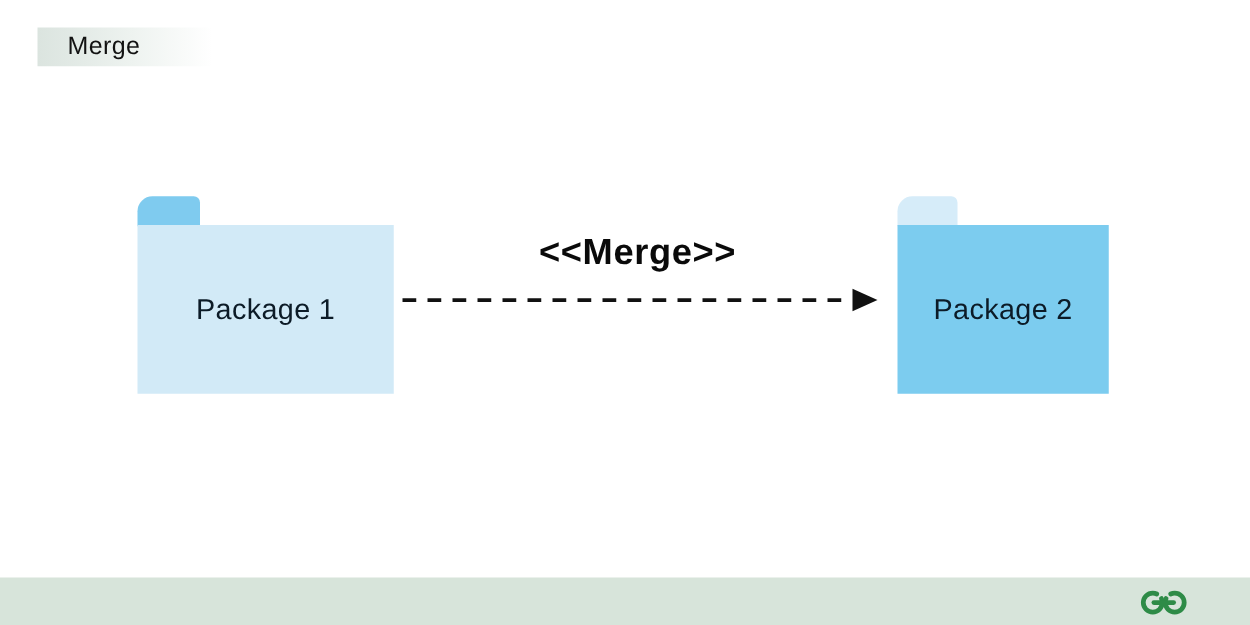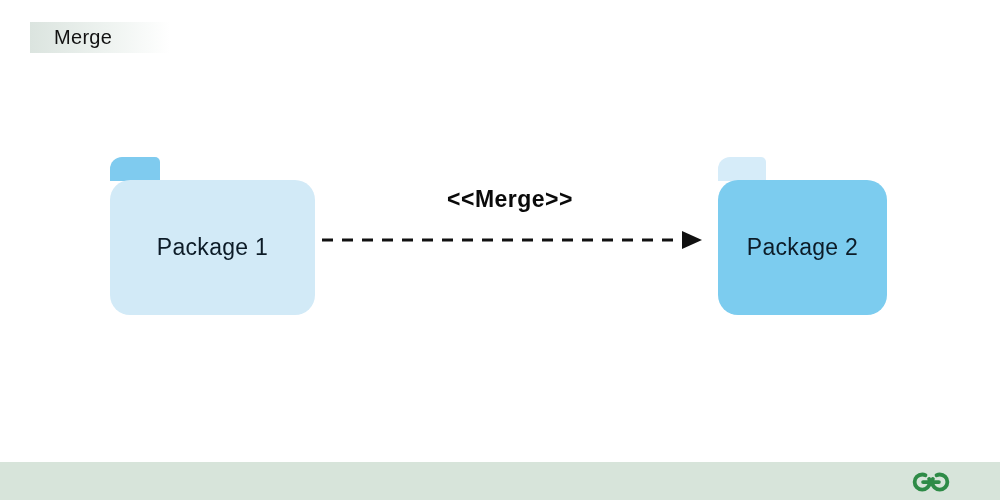--- a/index.html
+++ b/index.html
@@ -27,35 +27,34 @@
   .pkg-tab {
     position:absolute; top:0; left:0;
     height:24px;
     border-radius:12px 5px 0 0;
   }
   .pkg-body {
     position:absolute; left:0; top:23px;
     display:flex; align-items:center; justify-content:center;
     font-size:23px; font-weight:500; color:#0c1b27;
     letter-spacing:0.3px;
-    border-radius:20px;
   }
   .package-1 { left:110px; top:157px; width:205px; height:158px; }
   .package-1 .pkg-tab  { width:50px; }
   .package-1 .pkg-body { width:205px; height:135px; }
   .package-2 { left:718px; top:157px; width:207px; height:158px; }
   .package-2 .pkg-tab  { width:48px; }
   .package-2 .pkg-body { width:169px; height:135px; }
 
   
   .stereotype-label {
     position:absolute; left:320px; top:186px;
     width:380px; height:28px;
     text-align:center;
-    font-size:23px; font-weight:700; color:#0a0a0a;
+    font-size:29px; font-weight:700; color:#0a0a0a;
     letter-spacing:0.5px;
   }
   .arrow-svg { position:absolute; left:320px; top:226px; }
 
   
   .footer-bar {
     position:absolute; left:0; bottom:0;
     width:1000px; height:38px;
     display:flex; align-items:center;
   }

